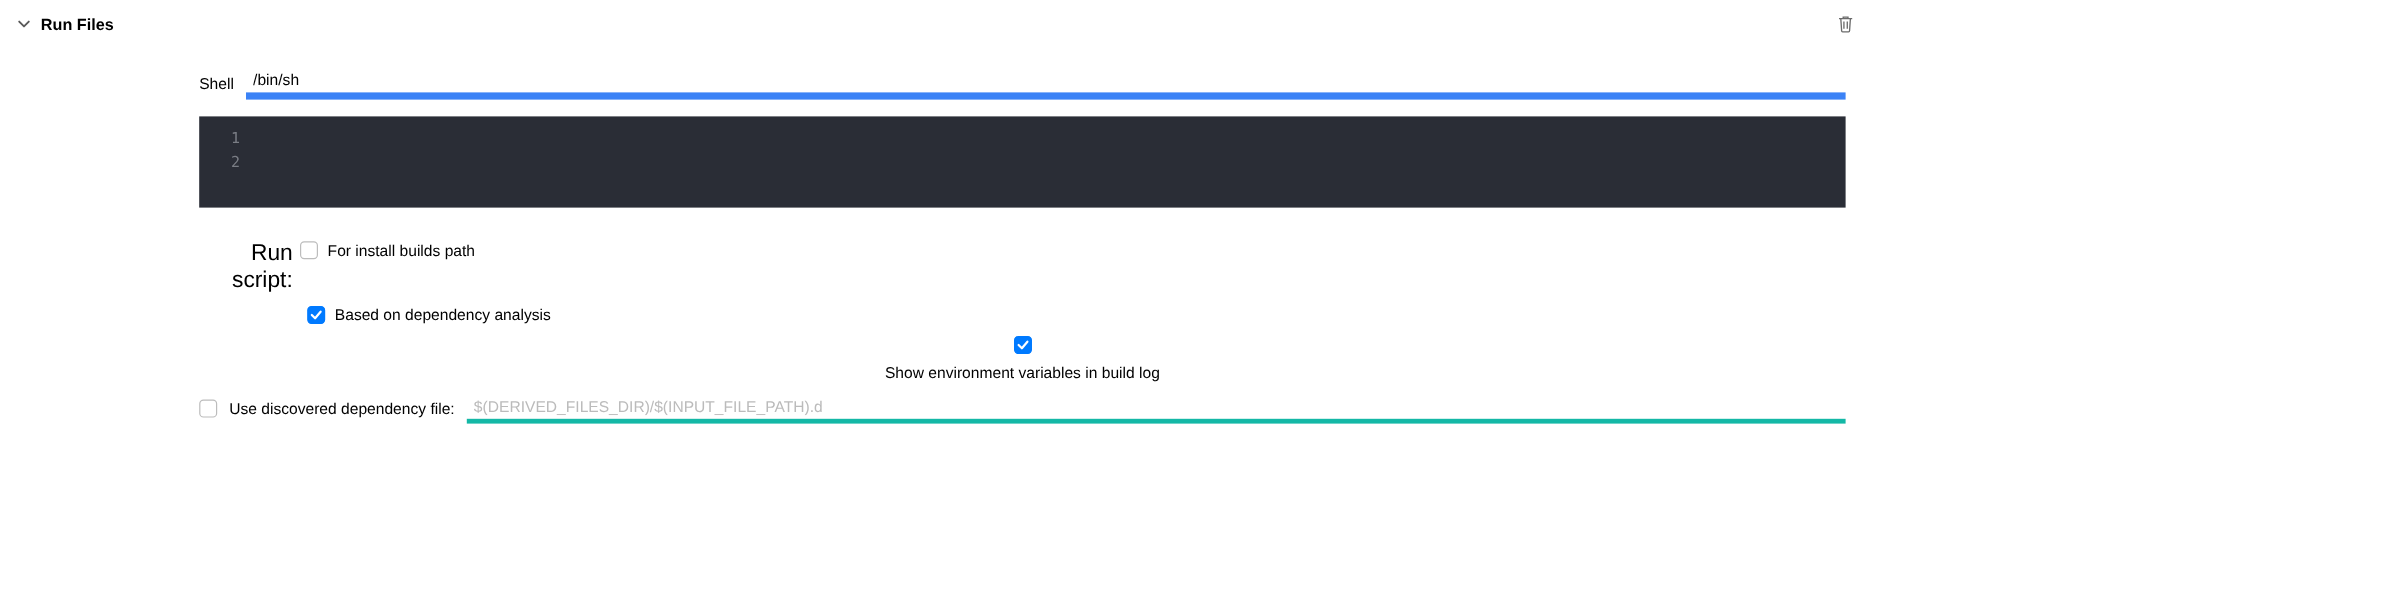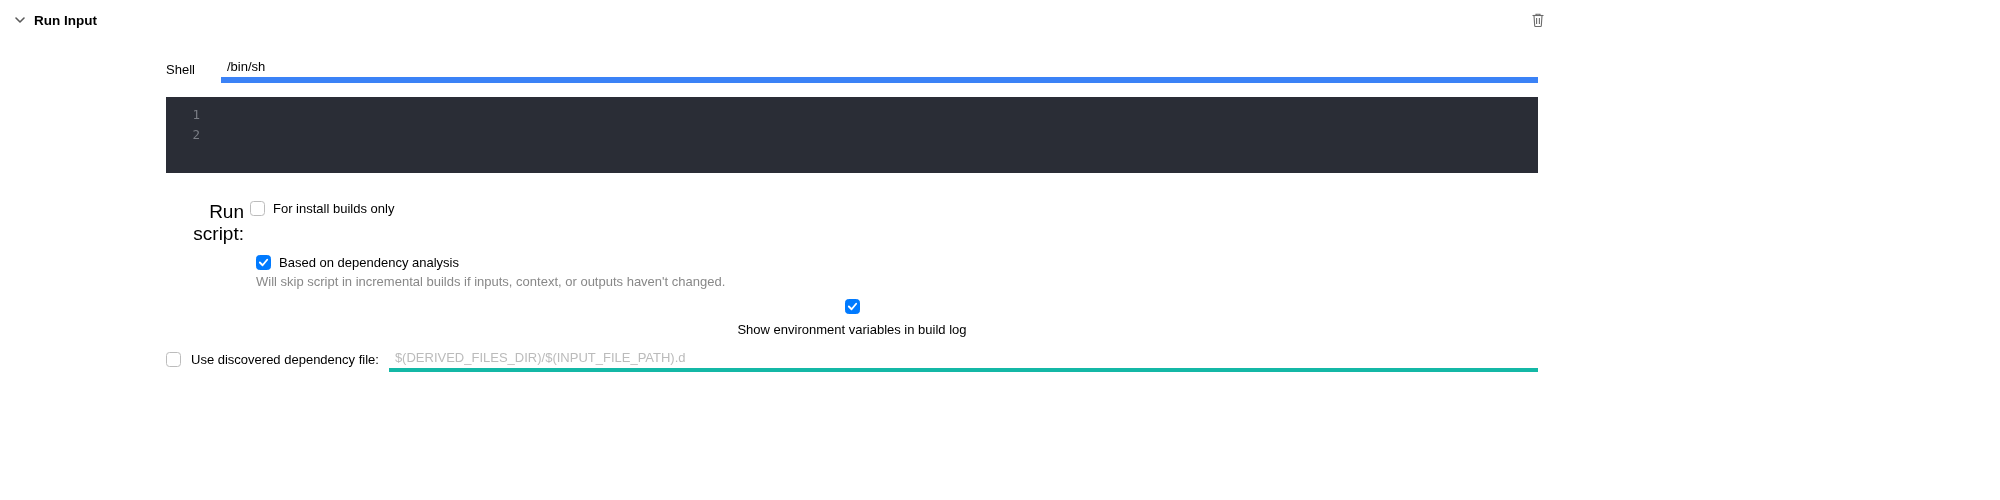--- a/index.html
+++ b/index.html
@@ -40,21 +40,21 @@
       color: #6b6b6b;
     }
     .content {
       padding-left: 166px;
       padding-right: 22px;
       padding-top: 24px;
     }
     .shell-row {
       display: flex;
       align-items: center;
-      gap: 26px;
+      gap: 10px;
     }
     .shell-label {
       font-size: 13px;
       color: #000;
     }
     .shell-input {
       flex: 1;
       font-size: 13px;
       padding: 3px 6px;
       border: none;
@@ -184,21 +184,21 @@
 </head>
 <body>
 
 <div class="header">
   <div class="header-left">
     <span class="chevron">
       <svg viewBox="0 0 12 12" width="12" height="12">
           <path d="M2 4 L6 8 L10 4" fill="none" stroke="#5a5a5a" stroke-width="1.6" stroke-linecap="round" stroke-linejoin="round"></path>
         </svg>
     </span>
-    <span class="title">Run Input</span>
+    <span class="title">Run Files</span>
   </div>
   <span class="trash">
     <svg viewBox="0 0 16 16" width="16" height="16" fill="none" stroke="#6b6b6b" stroke-width="1.1">
       <path d="M2.5 3.5 h11"></path>
       <path d="M6 3.5 V2.2 h4 V3.5"></path>
       <path d="M4 3.5 l0.7 10.2 a0.8 0.8 0 0 0 0.8 0.8 h5 a0.8 0.8 0 0 0 0.8 -0.8 L12 3.5"></path>
       <path d="M6.6 6 v6"></path>
       <path d="M9.4 6 v6"></path>
     </svg>
   </span>
@@ -220,33 +220,32 @@
     </div>
   </div>
 
   <div class="options-block">
     <div class="option-row">
       <div class="option-label-col">Run script:</div>
       <div class="option-content">
         <span class="checkbox">
           
         </span>
-        <span class="cb-label">For install builds only</span>
+        <span class="cb-label">For install builds path</span>
       </div>
     </div>
 
     <div class="indented-option" style="display:flex;align-items:center;gap:8px;">
       <span class="checkbox checked">
         <svg viewBox="0 0 12 12">
             <path d="M2 6 L5 9 L10 3" fill="none" stroke="#fff" stroke-width="2" stroke-linecap="round" stroke-linejoin="round"></path>
           </svg>
       </span>
       <span class="cb-label">Based on dependency analysis</span>
     </div>
-    <div class="hint">Will skip script in incremental builds if inputs, context, or outputs haven't changed.</div>
 
     <div class="left-option">
       <span class="checkbox checked">
         <svg viewBox="0 0 12 12">
             <path d="M2 6 L5 9 L10 3" fill="none" stroke="#fff" stroke-width="2" stroke-linecap="round" stroke-linejoin="round"></path>
           </svg>
       </span>
       <span class="cb-label">Show environment variables in build log</span>
     </div>
 

